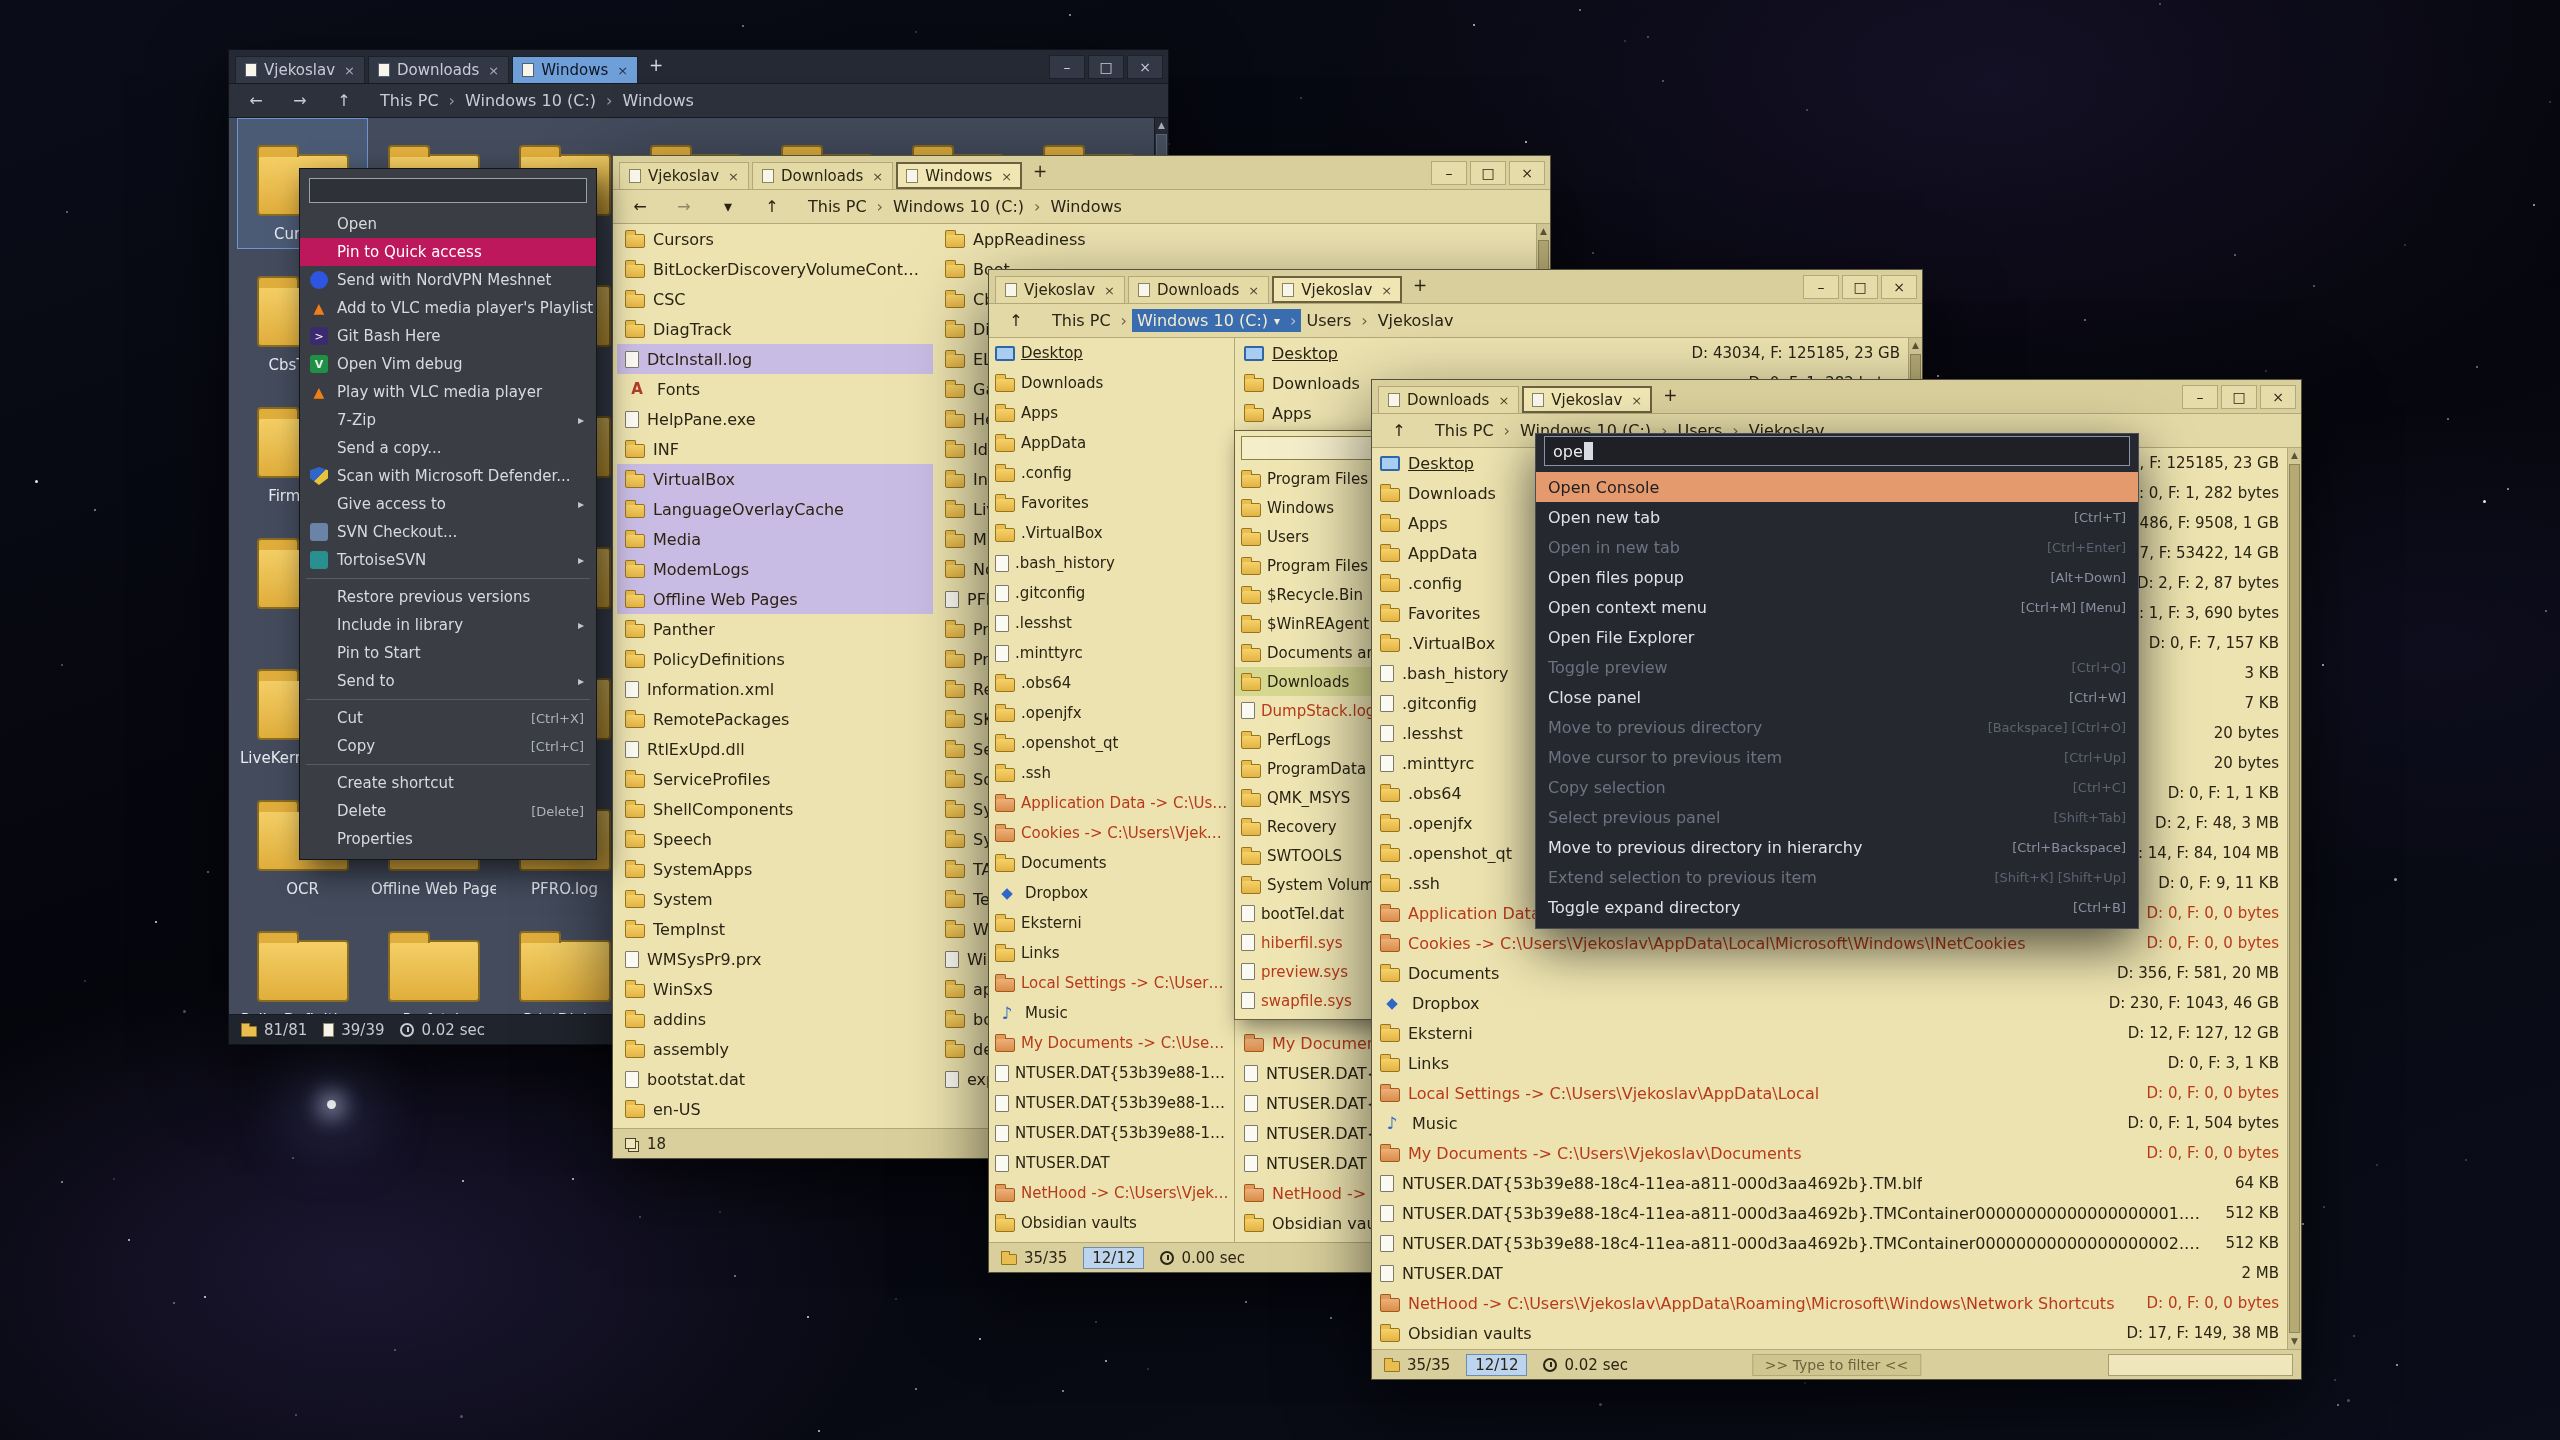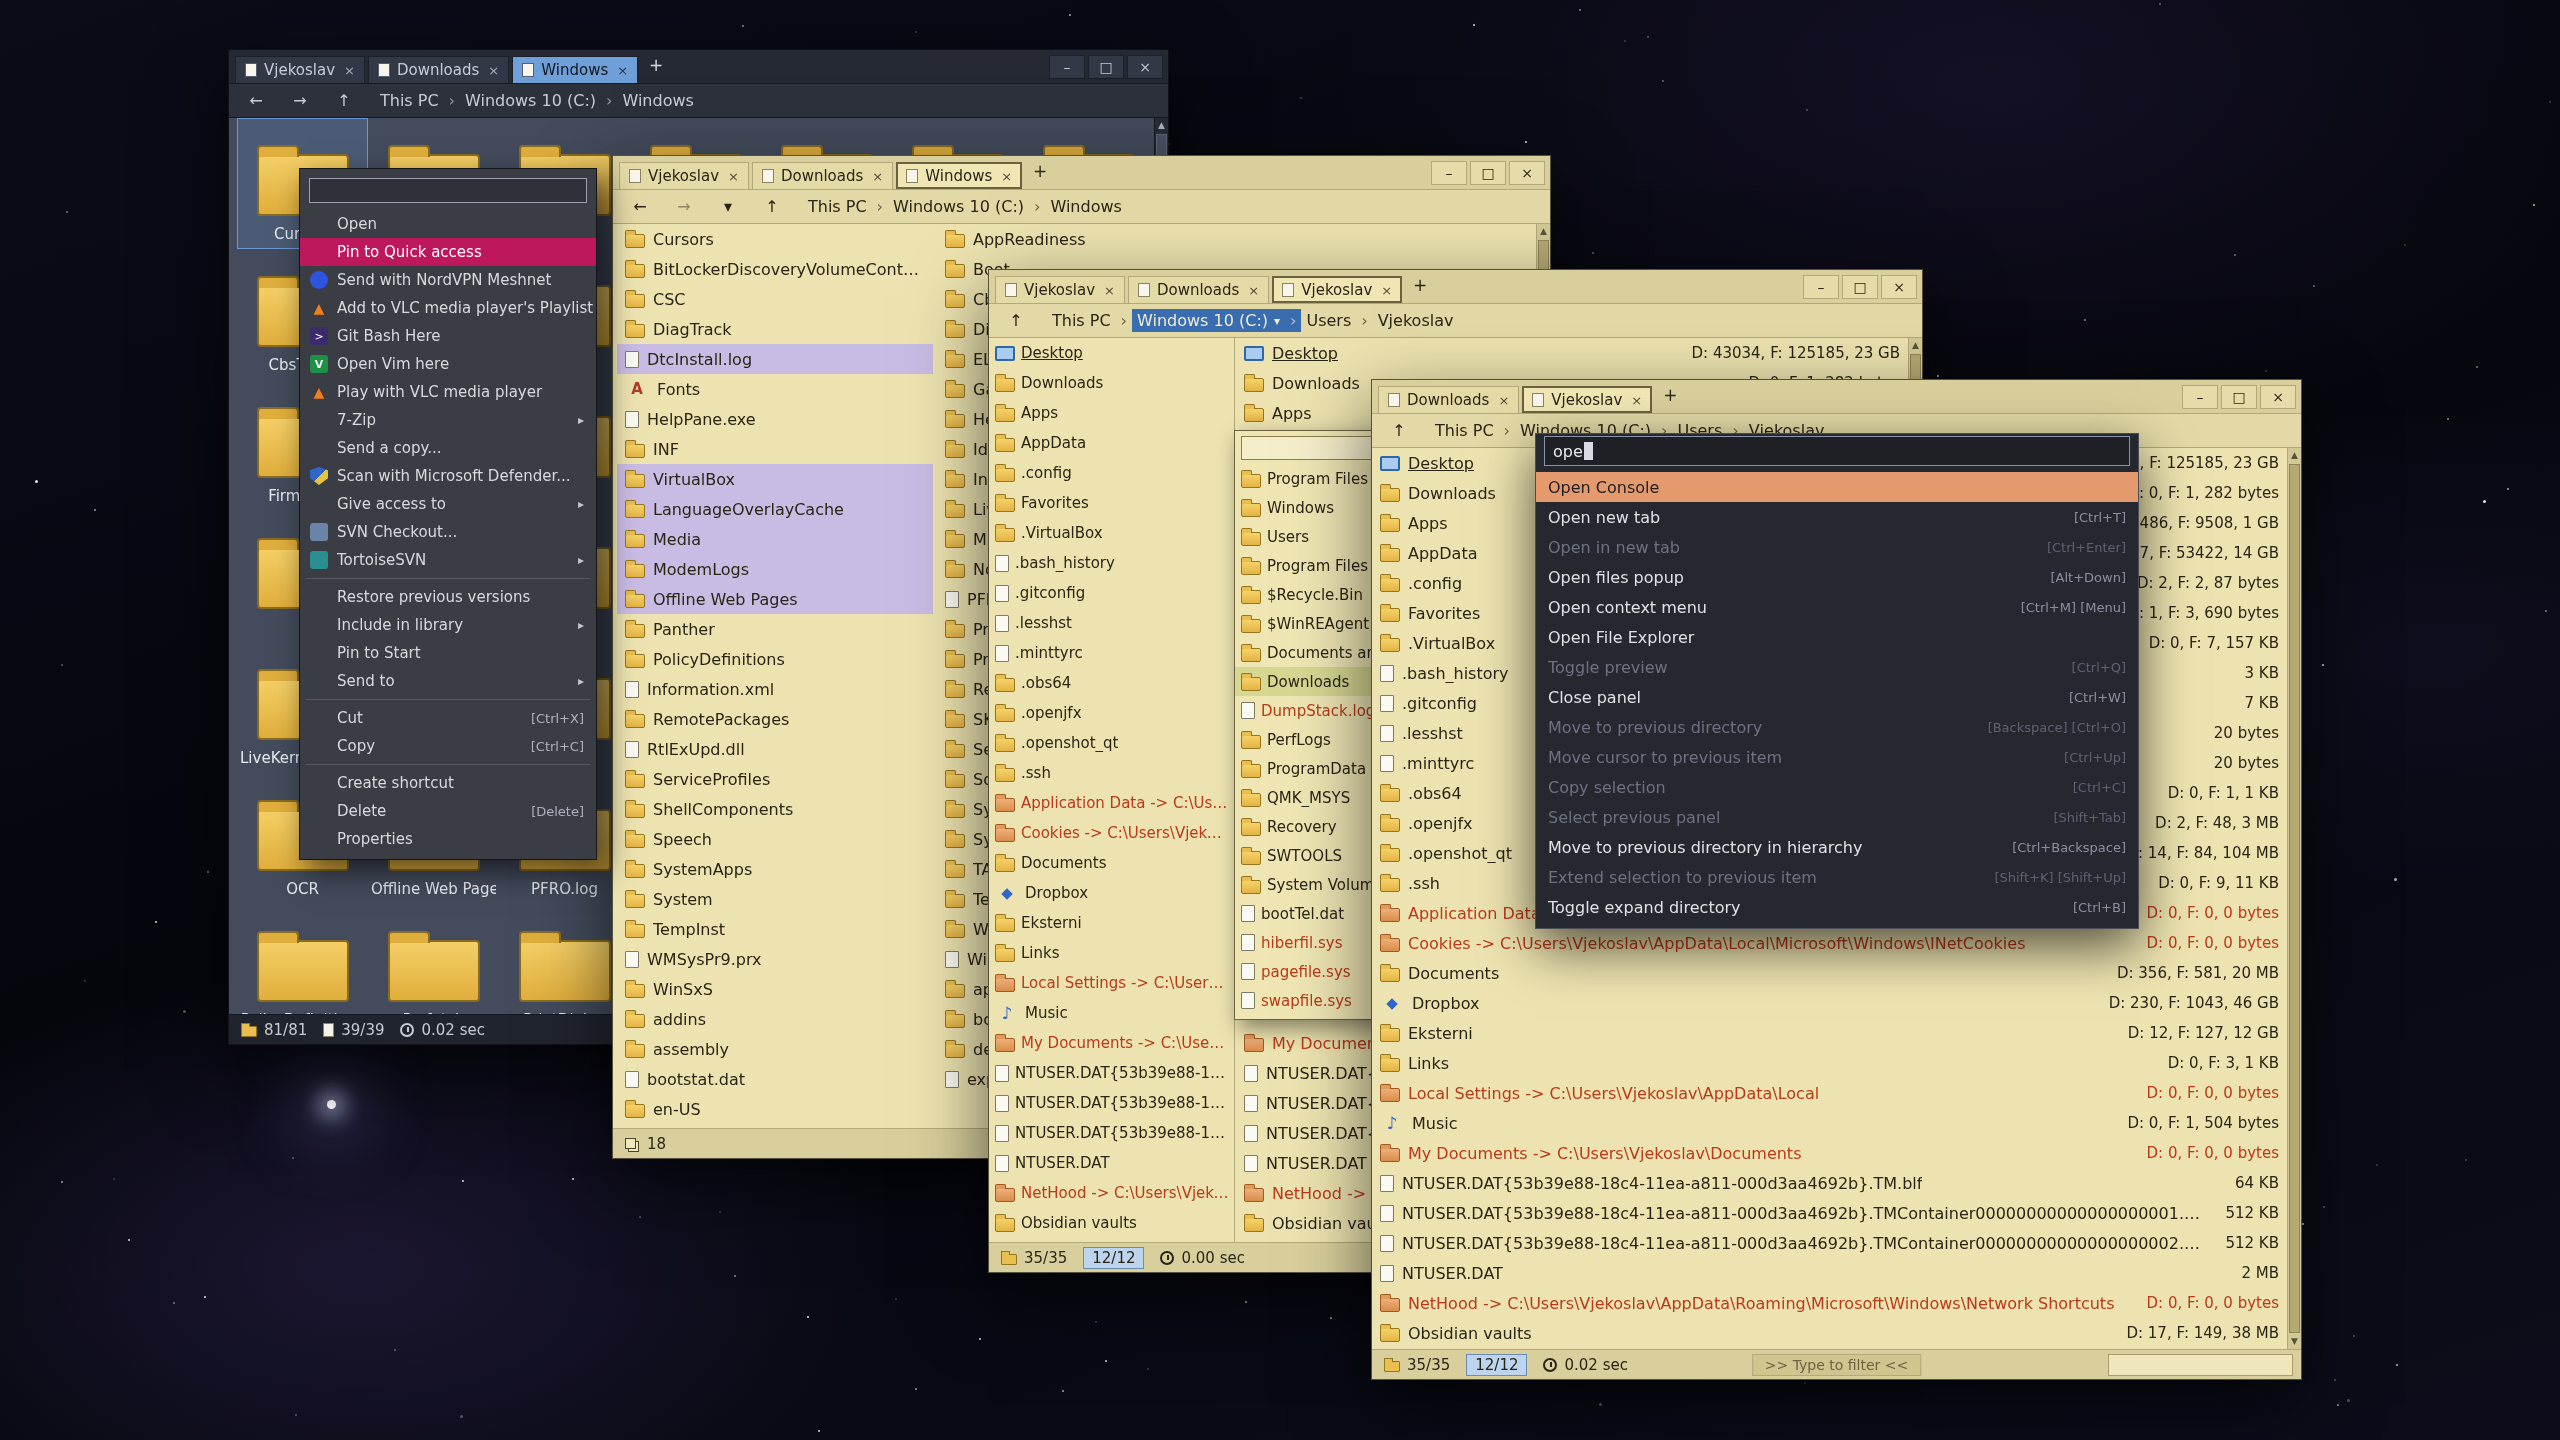--- a/index.html
+++ b/index.html
@@ -734,21 +734,21 @@
 
         <div class="mi">
           <span class="mic i-gitbash"></span>
           <span class="mlabel">Git Bash Here</span>
           <span class="mshort"></span>
 
         </div>
 
         <div class="mi">
           <span class="mic i-vim"></span>
-          <span class="mlabel">Open Vim here</span>
+          <span class="mlabel">Open Vim debug</span>
           <span class="mshort"></span>
 
         </div>
 
         <div class="mi">
           <span class="mic i-vlc"></span>
           <span class="mlabel">Play with VLC media player</span>
           <span class="mshort"></span>
 
         </div>
@@ -1717,21 +1717,21 @@
               <span class="name">bootTel.dat</span>
             </div>
 
             <div class="frow red">
               <span class="fic i-file"></span>
               <span class="name">hiberfil.sys</span>
             </div>
 
             <div class="frow red">
               <span class="fic i-file"></span>
-              <span class="name">pagefile.sys</span>
+              <span class="name">preview.sys</span>
             </div>
 
             <div class="frow red">
               <span class="fic i-file"></span>
               <span class="name">swapfile.sys</span>
             </div>
           </div>
       </div>
     </div>
     <div class="vscroll">

